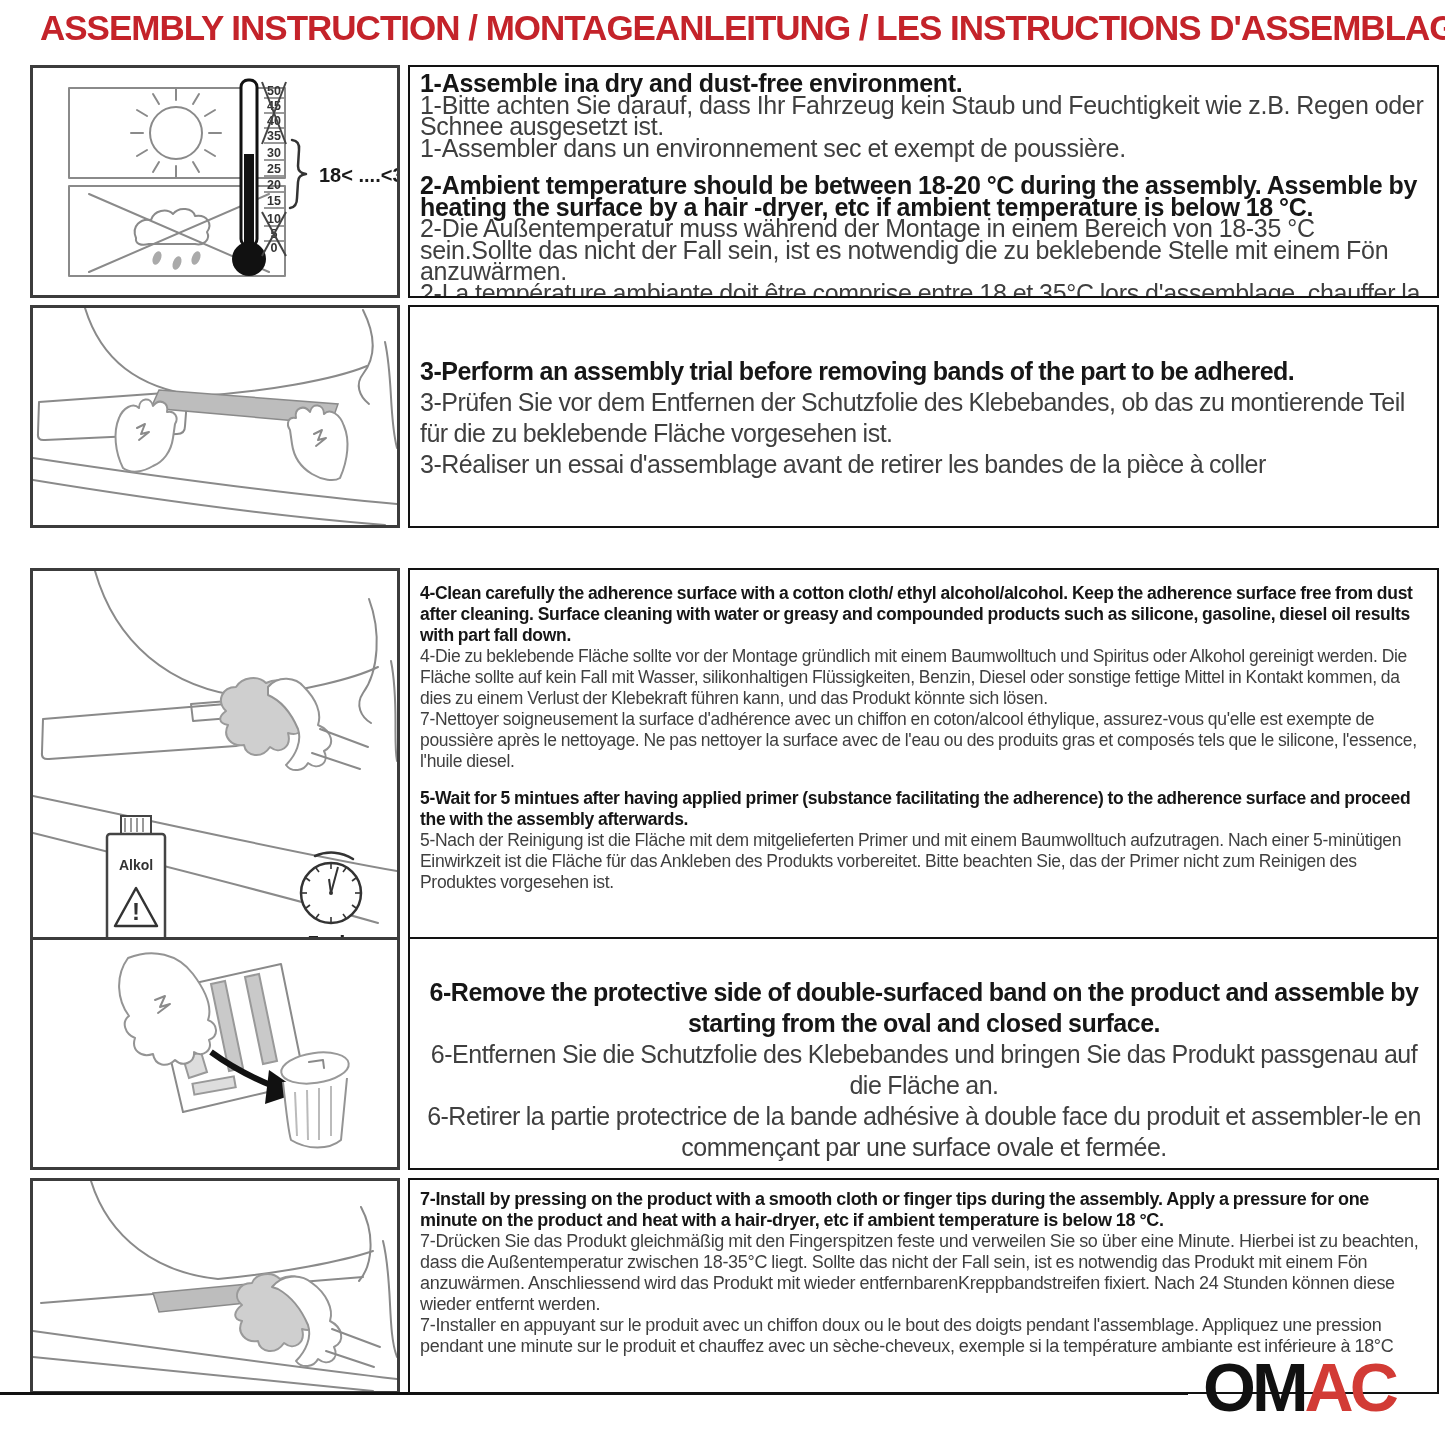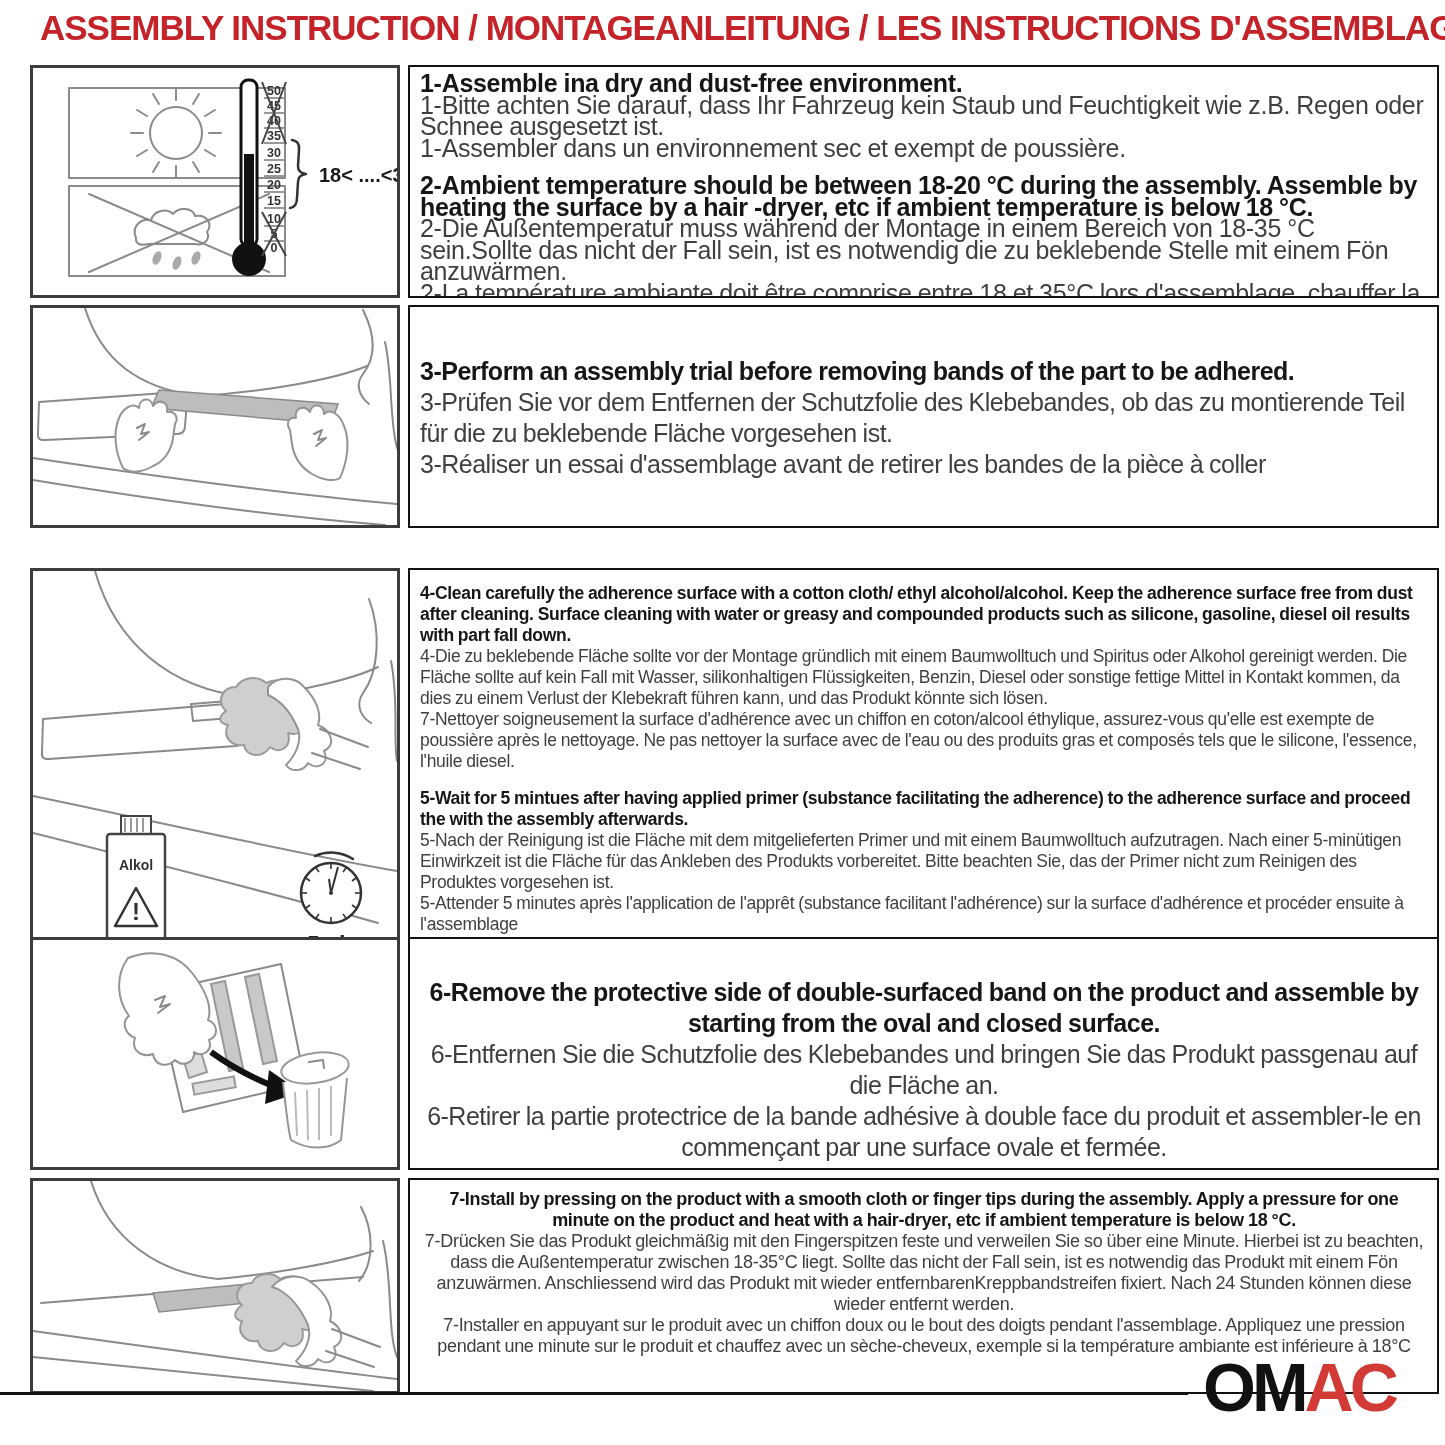--- a/index.html
+++ b/index.html
@@ -19,21 +19,21 @@
   .en{font-weight:bold;color:#161616;}
   .lang{font-weight:normal;color:#3f3f3f;}
   .small p{font-size:25px;line-height:21.5px;}
   .small3 p{font-size:17.5px;line-height:21px;}
   .small5 p{font-size:18px;line-height:21px;}
   .block + .block{margin-top:16px;}
   .centerv{display:flex;flex-direction:column;justify-content:center;}
   .large p{font-size:25px;line-height:31px;letter-spacing:-0.5px;}
   .row4 .txt{padding-top:38px;}
   .row3 .txt{padding-top:13px;}
-  .row5 .txt{padding-top:9px;text-align:center;}
+  .row5 .txt{padding-top:9px;}
   .bottom-rule{position:absolute;left:0;top:1392px;width:1188px;height:3px;background:#121212;}
   .logo{position:absolute;left:1203px;top:1348px;width:240px;font-size:68px;font-weight:900;
         letter-spacing:-4px;white-space:nowrap;}
   .logo .om{color:#111111;}
   .logo .ac{color:#d23b35;}
   svg{display:block;}
   .sk{stroke:#8a8a8a;stroke-width:2;fill:none;stroke-linecap:round;stroke-linejoin:round;}
   .hand{fill:#ffffff;stroke:#949494;stroke-width:2;stroke-linejoin:round;}
   .cloth{fill:#cfcfcf;stroke:#9a9a9a;stroke-width:2;stroke-linejoin:round;}
   .plate{fill:#bdbdbd;stroke:#8a8a8a;stroke-width:1.5;}
@@ -217,21 +217,20 @@
     </div>
     <div class="txt small3">
       <div class="block">
         <p class="en">4-Clean carefully the adherence surface with a cotton cloth/ ethyl alcohol/alcohol. Keep the adherence surface free from dust after cleaning. Surface cleaning with water or greasy and compounded products such as silicone, gasoline, diesel oil results with part fall down.</p>
         <p class="lang">4-Die zu beklebende Fläche sollte vor der Montage gründlich mit einem Baumwolltuch und Spiritus oder Alkohol gereinigt werden. Die Fläche sollte auf kein Fall mit Wasser, silikonhaltigen Flüssigkeiten, Benzin, Diesel oder sonstige fettige Mittel in Kontakt kommen, da dies zu einem Verlust der Klebekraft führen kann, und das Produkt könnte sich lösen.</p>
         <p class="lang">7-Nettoyer soigneusement la surface d'adhérence avec un chiffon en coton/alcool éthylique, assurez-vous qu'elle est exempte de poussière après le nettoyage. Ne pas nettoyer la surface avec de l'eau ou des produits gras et composés tels que le silicone, l'essence, l'huile diesel.</p>
       </div>
       <div class="block">
         <p class="en">5-Wait for 5 mintues after having applied primer (substance facilitating the adherence) to the adherence surface and proceed the with the assembly afterwards.</p>
         <p class="lang">5-Nach der Reinigung ist die Fläche mit dem mitgelieferten Primer und mit einem Baumwolltuch aufzutragen. Nach einer 5-minütigen Einwirkzeit ist die Fläche für das Ankleben des Produkts vorbereitet. Bitte beachten Sie, das der Primer nicht zum Reinigen des Produktes vorgesehen ist.</p>
-        <p class="lang">5-Attender 5 minutes après l'application de l'apprêt (substance facilitant l'adhérence) sur la surface d'adhérence et procéder ensuite à l'assemblage</p>
       </div>
     </div>
   </div>
 
   <div class="row4">
     <div class="fig">
       <svg width="364" height="227" viewBox="0 0 364 227">
         <path class="sk" d="M150,172 L122,52 L248,24 L268,122"></path>
         <path class="sk" d="M150,172 L235,152"></path>
         <polygon fill="#c9c9c9" stroke="#999" stroke-width="2" points="178,44 192,41 210,128 196,131"></polygon>

